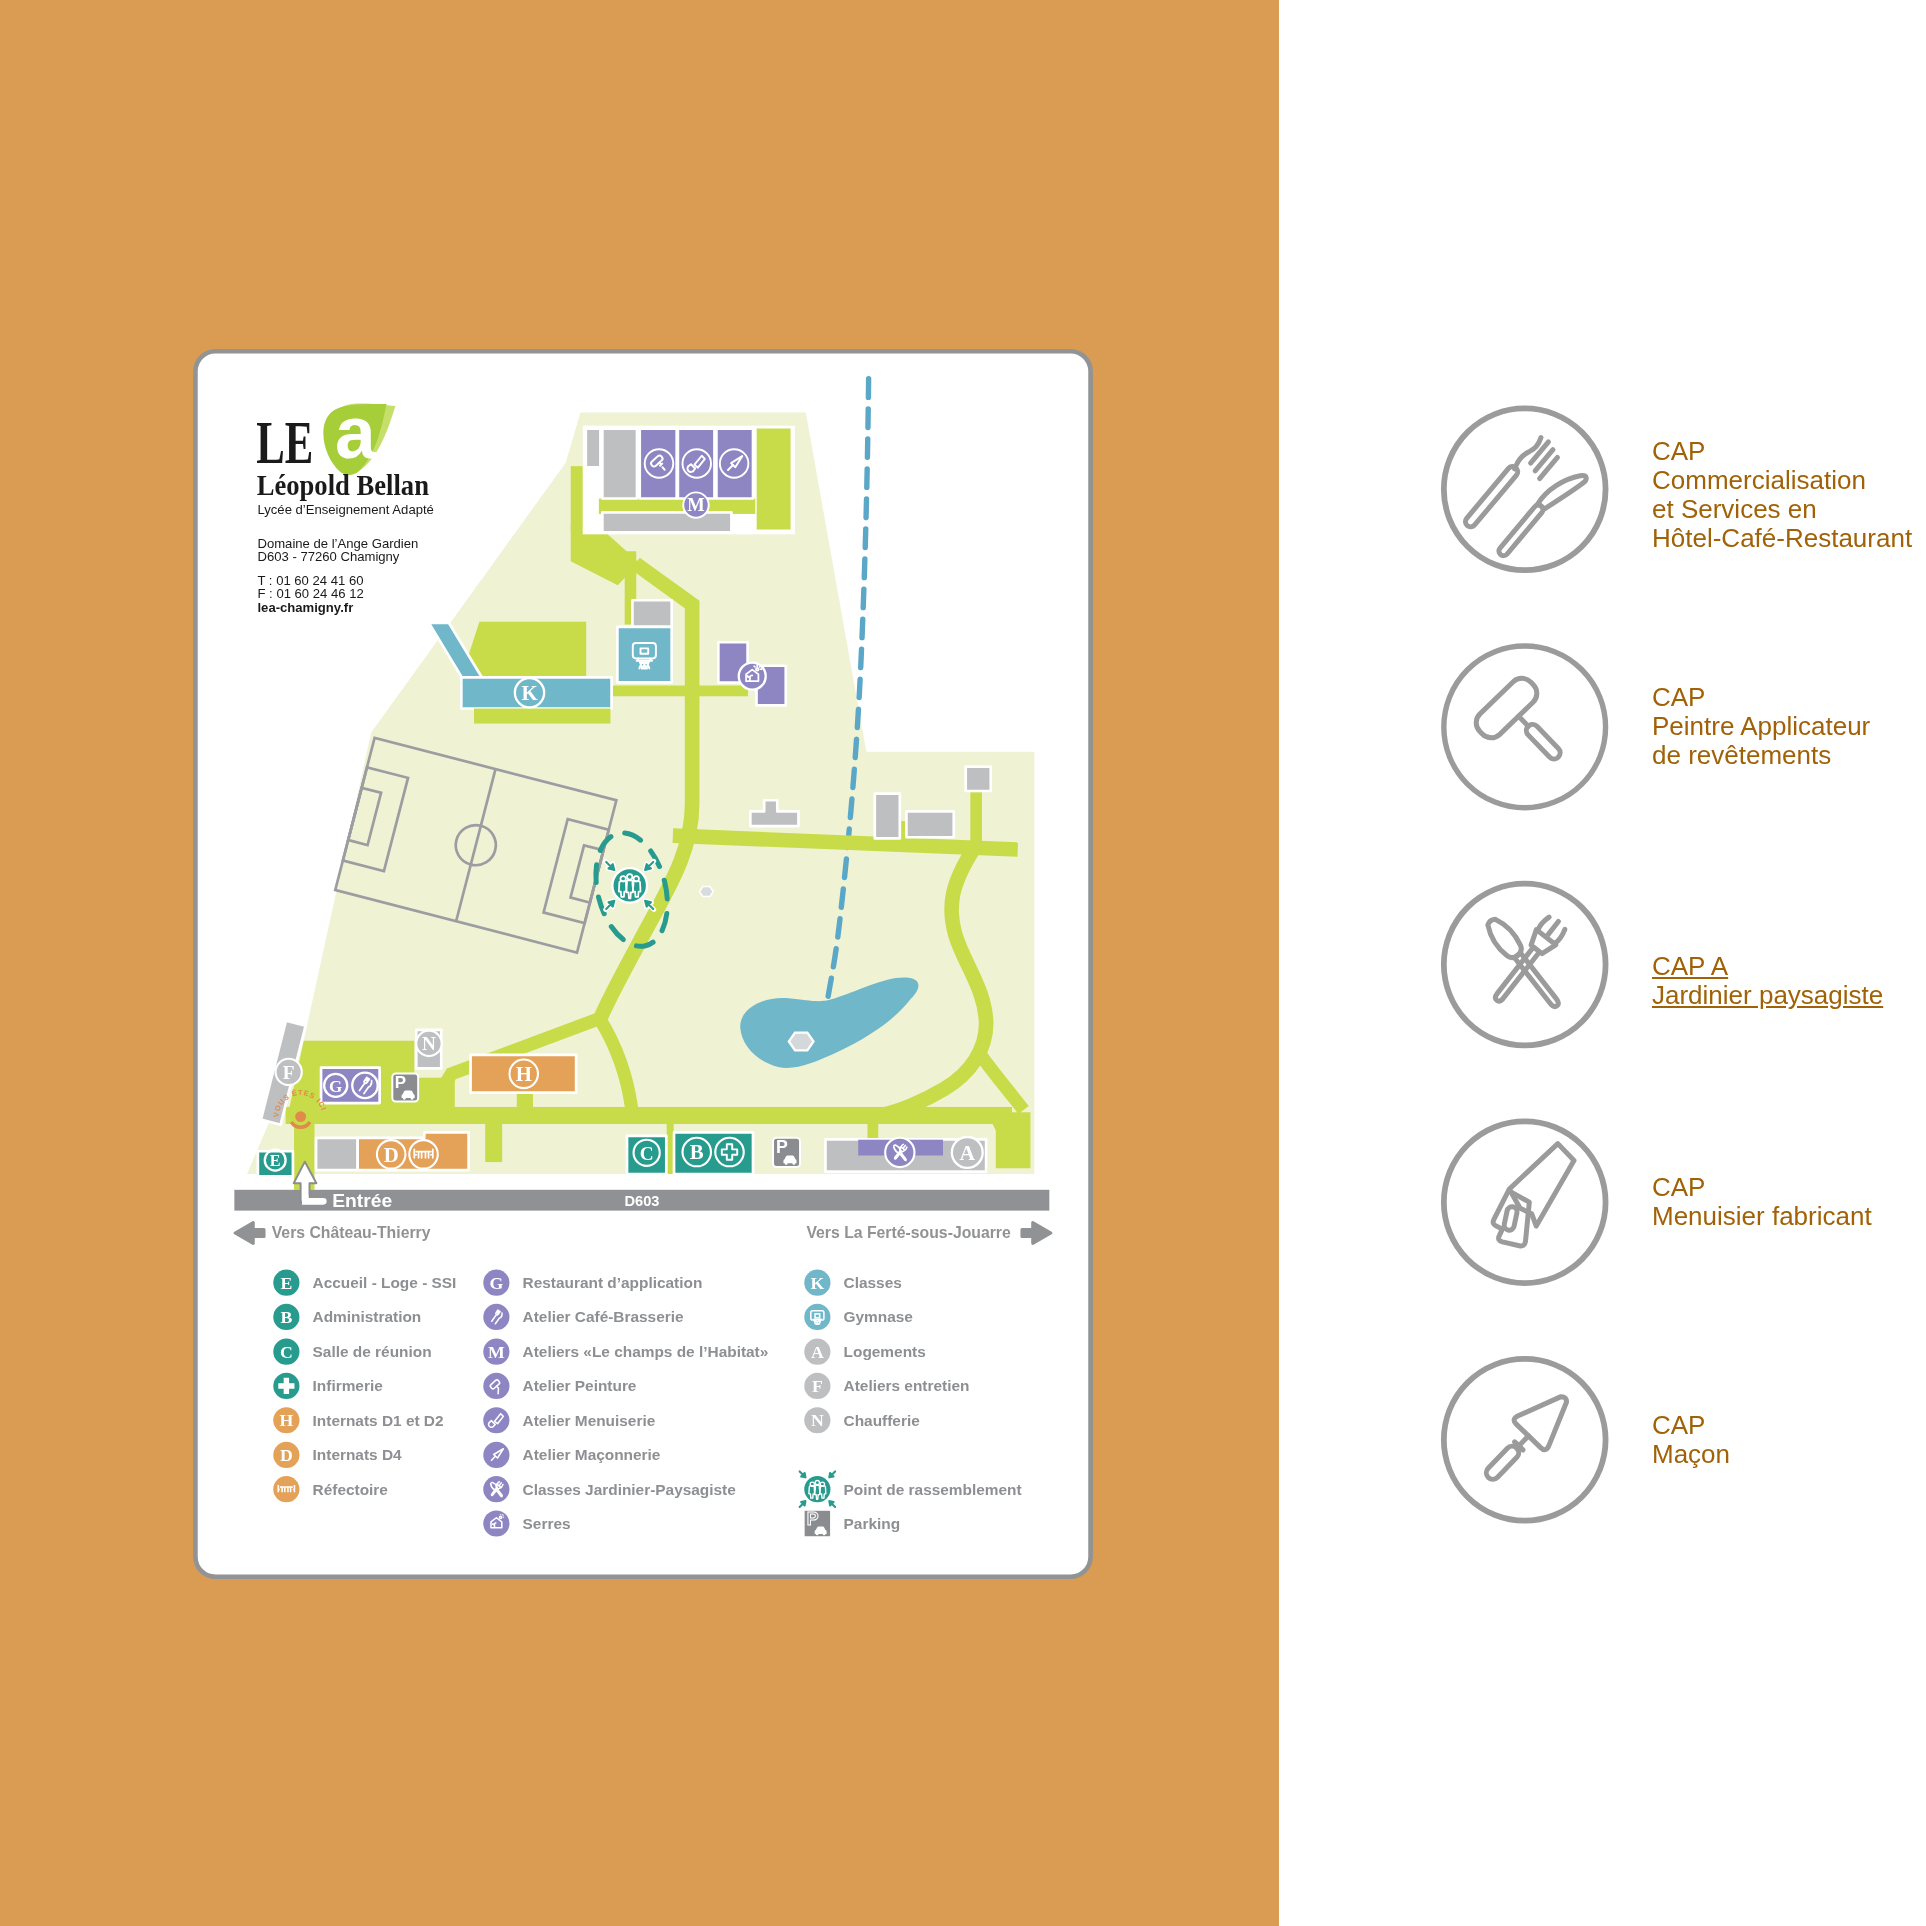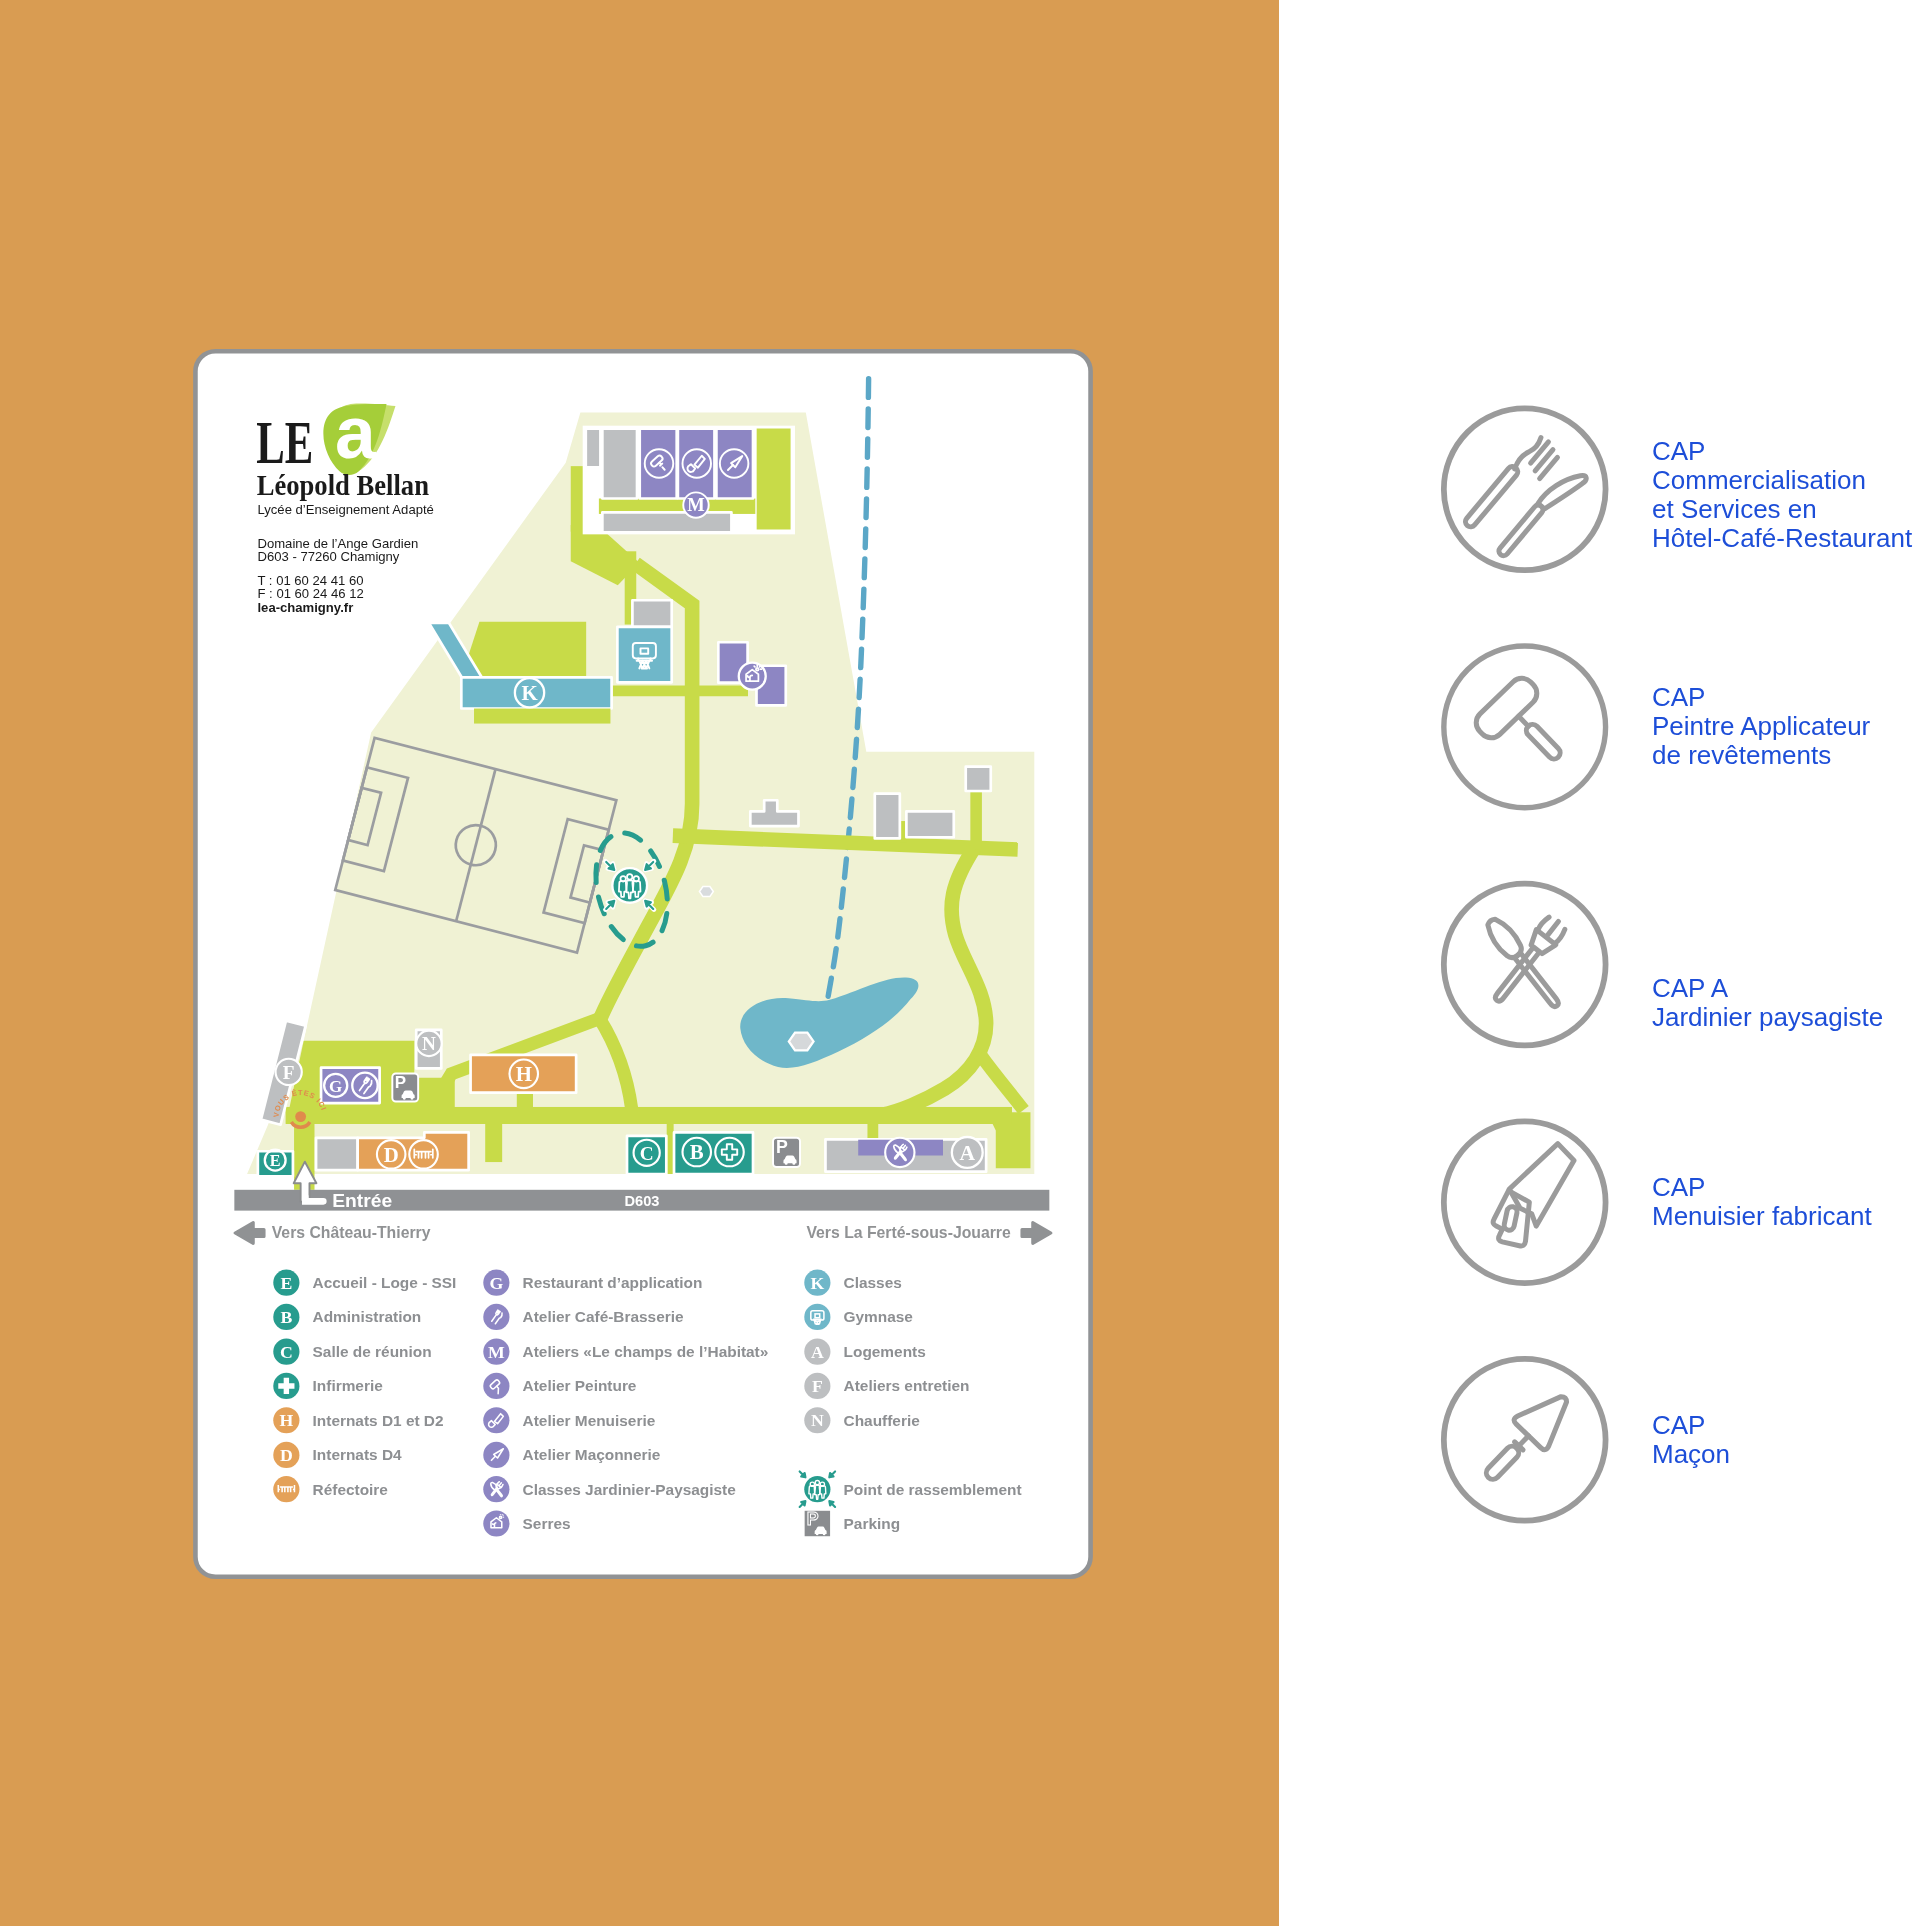--- a/index.html
+++ b/index.html
@@ -1,19 +1,19 @@
 <!DOCTYPE html>
 <html style="font-size:6.2px"><head>
 <meta charset="utf-8">
 <style>
   html,body{margin:0;padding:0;}
   body{width:2568px;height:1926px;position:relative;background:#ffffff;overflow:hidden;
        font-family:"Liberation Sans", sans-serif;}
   .abs{position:absolute;}
-  .lbl{position:absolute;color:#1d4ed8;font-size:26px;line-height:29px;letter-spacing:0px;}
+  .lbl{position:absolute;color:#a16207;font-size:26px;line-height:29px;letter-spacing:0px;}
 </style>
 </head>
 <body>
 
 <div class="abs" style="left:0;top:0;width:1279px;height:1926px;background:#D99C52;"></div>
 
 <svg class="abs" style="left:193px;top:349px;" width="900" height="1230" viewBox="0 0 2335 3192">
 
   <rect x="6" y="6" width="2323" height="3180" rx="52" fill="#ffffff" stroke="#919395" stroke-width="12"></rect>
   <g id="map" transform="translate(-500,-905)">
@@ -604,16 +604,16 @@
       <g stroke-width="11" transform="translate(62,68)">
         <path d="M-56,8 l12,-28 q5,-11 16,-11 h36 q11,0 16,11 l12,28 q12,3 12,15 v20 q0,6 -6,6 h-8 M-56,8 q-12,3 -12,15 v20 q0,6 6,6 h8 M-36,42 h52"></path>
         <circle cx="-45" cy="46" r="12"></circle>
         <circle cx="37" cy="46" r="12"></circle>
       </g>
     </g>
   </g>
 </svg>
 <div class="lbl" style="left:1652px;top:437px;">CAP<br>Commercialisation<br>et Services en<br>Hôtel-Café-Restaurant</div>
 <div class="lbl" style="left:1652px;top:683px;">CAP<br>Peintre Applicateur<br>de revêtements</div>
-<div class="lbl" style="left:1652px;top:974px;">CAP A<br>Jardinier paysagiste</div>
+<div class="lbl" style="left:1652px;top:952px;text-decoration:underline;">CAP A<br>Jardinier paysagiste</div>
 <div class="lbl" style="left:1652px;top:1173px;">CAP<br>Menuisier fabricant</div>
 <div class="lbl" style="left:1652px;top:1411px;">CAP<br>Maçon</div>
 
 
 </body></html>

